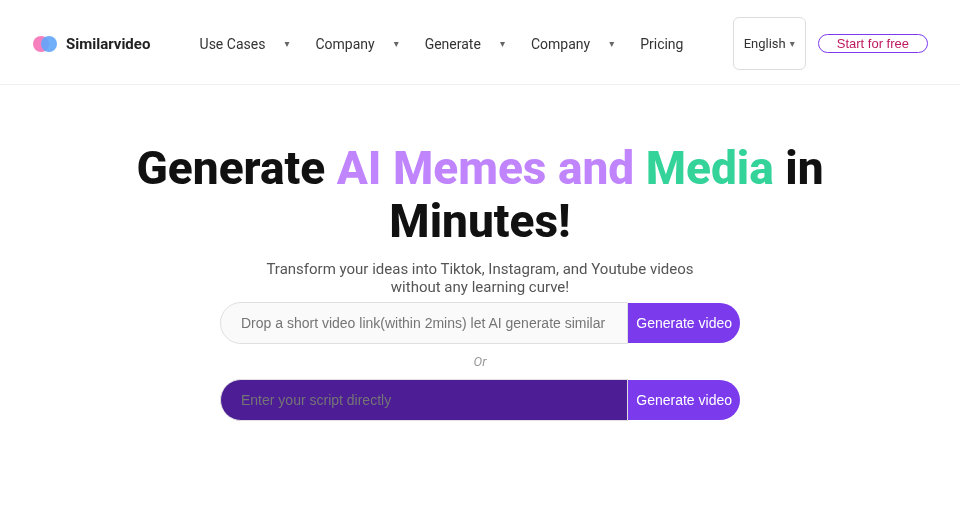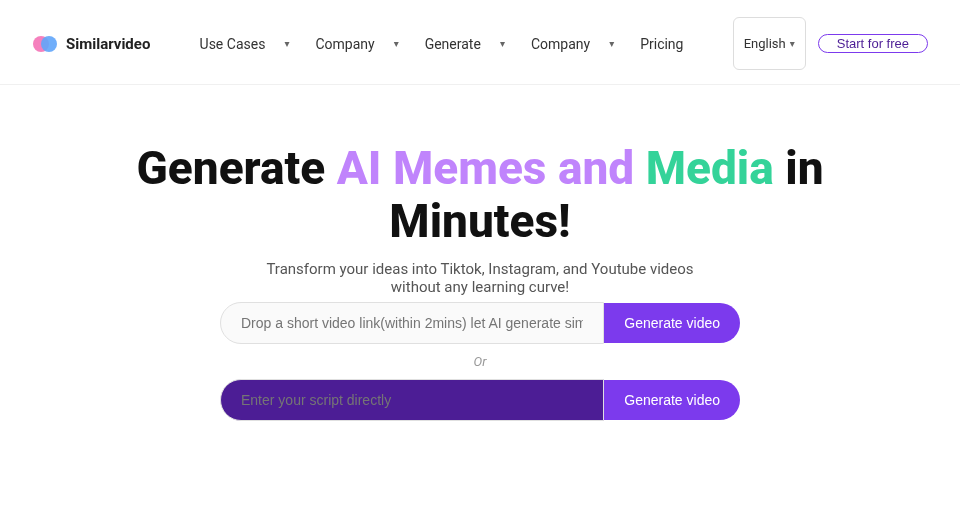--- a/index.html
+++ b/index.html
@@ -11,36 +11,36 @@
       padding: 14px 32px; border-bottom: 1px solid #f0f0f0;
       position: sticky; top: 3px; background: #fff; z-index: 10;
     }
     .nav-logo { display: flex; align-items: center; gap: 8px; font-weight: 700; font-size: 15px; cursor: pointer; }
     .logo-icon { width: 26px; height: 26px; position: relative; }
     .nav-links { display: flex; align-items: center; gap: 6px; }
     .nav-link { display: flex; align-items: center; gap: 19px; font-size: 14px; color: #333; cursor: pointer; padding: 5px 10px; border-radius: 6px; }
     .chevron { font-size: 10px; color: #666; }
     .nav-right { display: flex; align-items: center; gap: 12px; }
     .lang-btn { display: flex; align-items: center; gap: 4px; font-size: 13px; color: #333; cursor: pointer; border: 1px solid #ddd; padding: 18px 10px; border-radius: 6px; }
-    .start-btn { background: #fff; border: 1.5px solid #7c3aed; color: #4c1d95; padding: 1px 18px; border-radius: 20px; font-size: 13px; font-weight: 500; cursor: pointer; }
+    .start-btn { background: #fff; border: 1.5px solid #7c3aed; color: #be185d; padding: 1px 18px; border-radius: 20px; font-size: 13px; font-weight: 500; cursor: pointer; }
 
     
     .hero { text-align: center; padding: 60px 80px 40px; }
     .hero-title { font-size: 46px; font-weight: 800; line-height: 1.15; color: #111; }
     .hero-title .ai { color: #c084fc; }
     .hero-title .media { color: #34d399; }
     .hero-sub { font-size: 15px; color: #555; max-width: 480px; margin: 12px auto 6px; }
     .hero-sub2 { font-size: 14px; color: #666; max-width: 520px; margin: 0 auto 36px; }
 
     
     .input-area { display: flex; flex-direction: column; align-items: center; gap: 10px; margin-bottom: 20px; }
     .input-row { display: flex; align-items: center; gap: 0; width: 520px; }
     .input-field { flex: 1; border: 1.5px solid #e0e0e0; border-radius: 24px 0 0 24px; padding: 12px 20px; font-size: 14px; color: #999; background: #fafafa; outline: none; }
     .input-field-full { flex: 1; border: 1.5px solid #e0e0e0; border-radius: 24px 0 0 24px; padding: 12px 20px; font-size: 14px; color: #999; background: #4c1d95; outline: none; }
-    .gen-btn { background: #7c3aed; color: #fff; border: none; padding: 12px 20px; border-radius: 0 24px 24px 0; font-size: 14px; font-weight: 500; cursor: pointer; white-space: nowrap; }
+    .gen-btn { background: #7c3aed; color: #fff; border: none; padding: 12px 8px; border-radius: 0 24px 24px 0; font-size: 14px; font-weight: 500; cursor: pointer; white-space: nowrap; }
     .or-text { font-size: 13px; color: #999; font-style: italic; }
   </style>
 </head>
 <body>
 
 <nav>
   <div class="nav-logo">
     <svg class="logo-icon" viewBox="0 0 26 26" width="26" height="26">
       <circle cx="9" cy="13" r="8" fill="#f472b6" opacity="0.9"></circle>
       <circle cx="17" cy="13" r="8" fill="#60a5fa" opacity="0.9"></circle>

